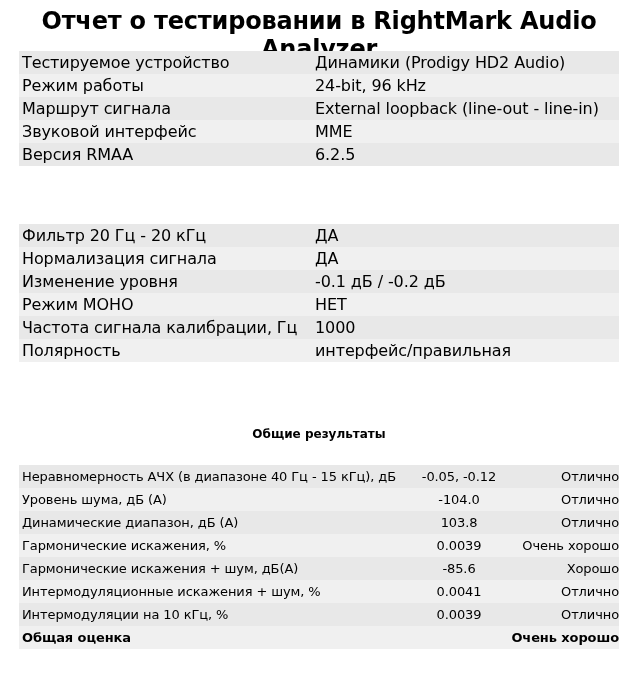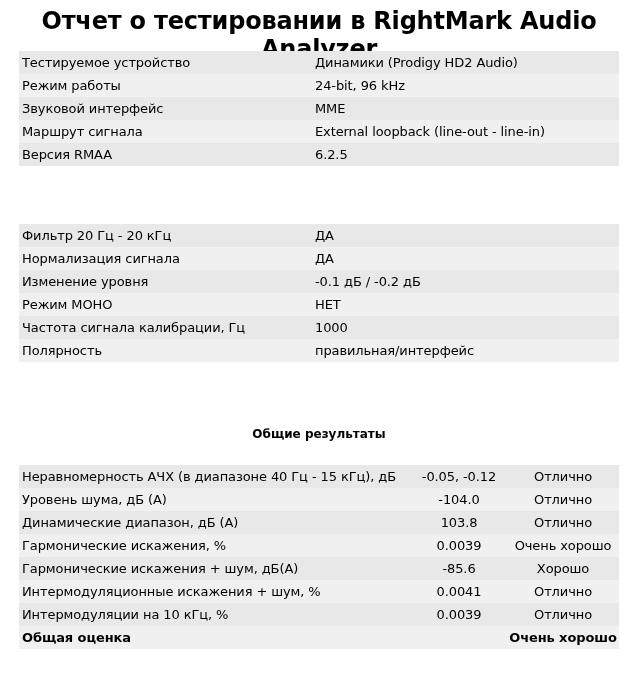--- a/index.html
+++ b/index.html
@@ -26,21 +26,21 @@
       font-size: 24px;
       letter-spacing: -0.2px;
       line-height: 28px;
       margin: 0;
     }
     table.kv {
       position: absolute;
       left: 19px;
       width: 600px;
       border-collapse: collapse;
-      font-size: 13px;
+      font-size: 16px;
       letter-spacing: -0.1px;
     }
     table.kv td {
       height: 23px;
       padding: 0 0 0 3px;
       vertical-align: middle;
       white-space: nowrap;
       line-height: 23px;
     }
     table.kv tr:nth-child(odd) td { background: #e8e8e8; }
@@ -75,45 +75,45 @@
       height: 23px;
       line-height: 23px;
       padding: 0;
       vertical-align: middle;
       white-space: nowrap;
     }
     table.results tr:nth-child(odd) td { background: #e8e8e8; }
     table.results tr:nth-child(even) td { background: #f0f0f0; }
     table.results td.name { padding-left: 3px; width: 389px; }
     table.results td.val { text-align: center; width: 96px; }
-    table.results td.grade { text-align: center; width: 112px; }
+    table.results td.grade { text-align: right; width: 112px; }
     table.results tr.total td { font-weight: bold; }
   </style>
 </head>
 <body>
 
 <h1 class="report-title">Отчет о тестировании в RightMark Audio Analyzer</h1>
 
 <table class="kv" id="table-device">
   <tbody>
     <tr>
       <td class="k">Тестируемое устройство</td>
       <td class="v">Динамики (Prodigy HD2 Audio)</td>
     </tr>
     <tr>
       <td class="k">Режим работы</td>
       <td class="v">24-bit, 96 kHz</td>
     </tr>
     <tr>
+      <td class="k">Маршрут сигнала</td>
+      <td class="v">External loopback (line-out - line-in)</td>
+    </tr>
+    <tr>
       <td class="k">Звуковой интерфейс</td>
       <td class="v">MME</td>
-    </tr>
-    <tr>
-      <td class="k">Маршрут сигнала</td>
-      <td class="v">External loopback (line-out - line-in)</td>
     </tr>
     <tr>
       <td class="k">Версия RMAA</td>
       <td class="v">6.2.5</td>
     </tr>
   </tbody>
 </table>
 
 <table class="kv" id="table-settings">
   <tbody>
@@ -132,21 +132,21 @@
     <tr>
       <td class="k">Режим МОНО</td>
       <td class="v">НЕТ</td>
     </tr>
     <tr>
       <td class="k">Частота сигнала калибрации, Гц</td>
       <td class="v">1000</td>
     </tr>
     <tr>
       <td class="k">Полярность</td>
-      <td class="v">правильная/интерфейс</td>
+      <td class="v">интерфейс/правильная</td>
     </tr>
   </tbody>
 </table>
 
 <h2 class="section-title">Общие результаты</h2>
 
 <table class="results">
   <tbody>
     <tr>
       <td class="name">Неравномерность АЧХ (в диапазоне 40 Гц - 15 кГц), дБ</td>

